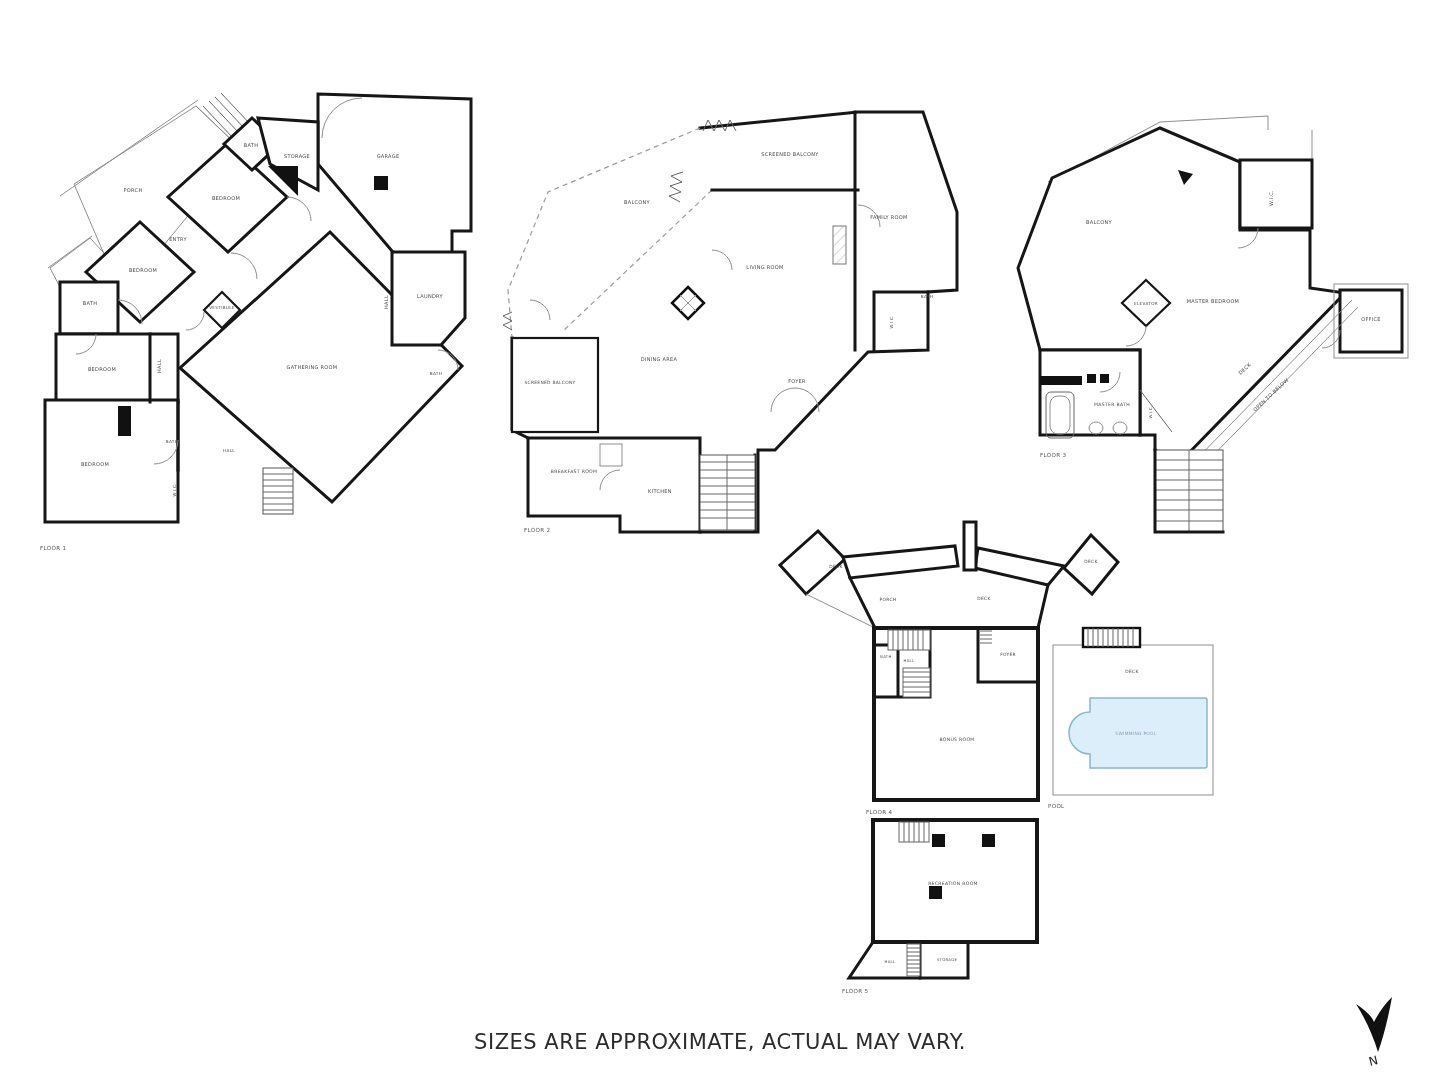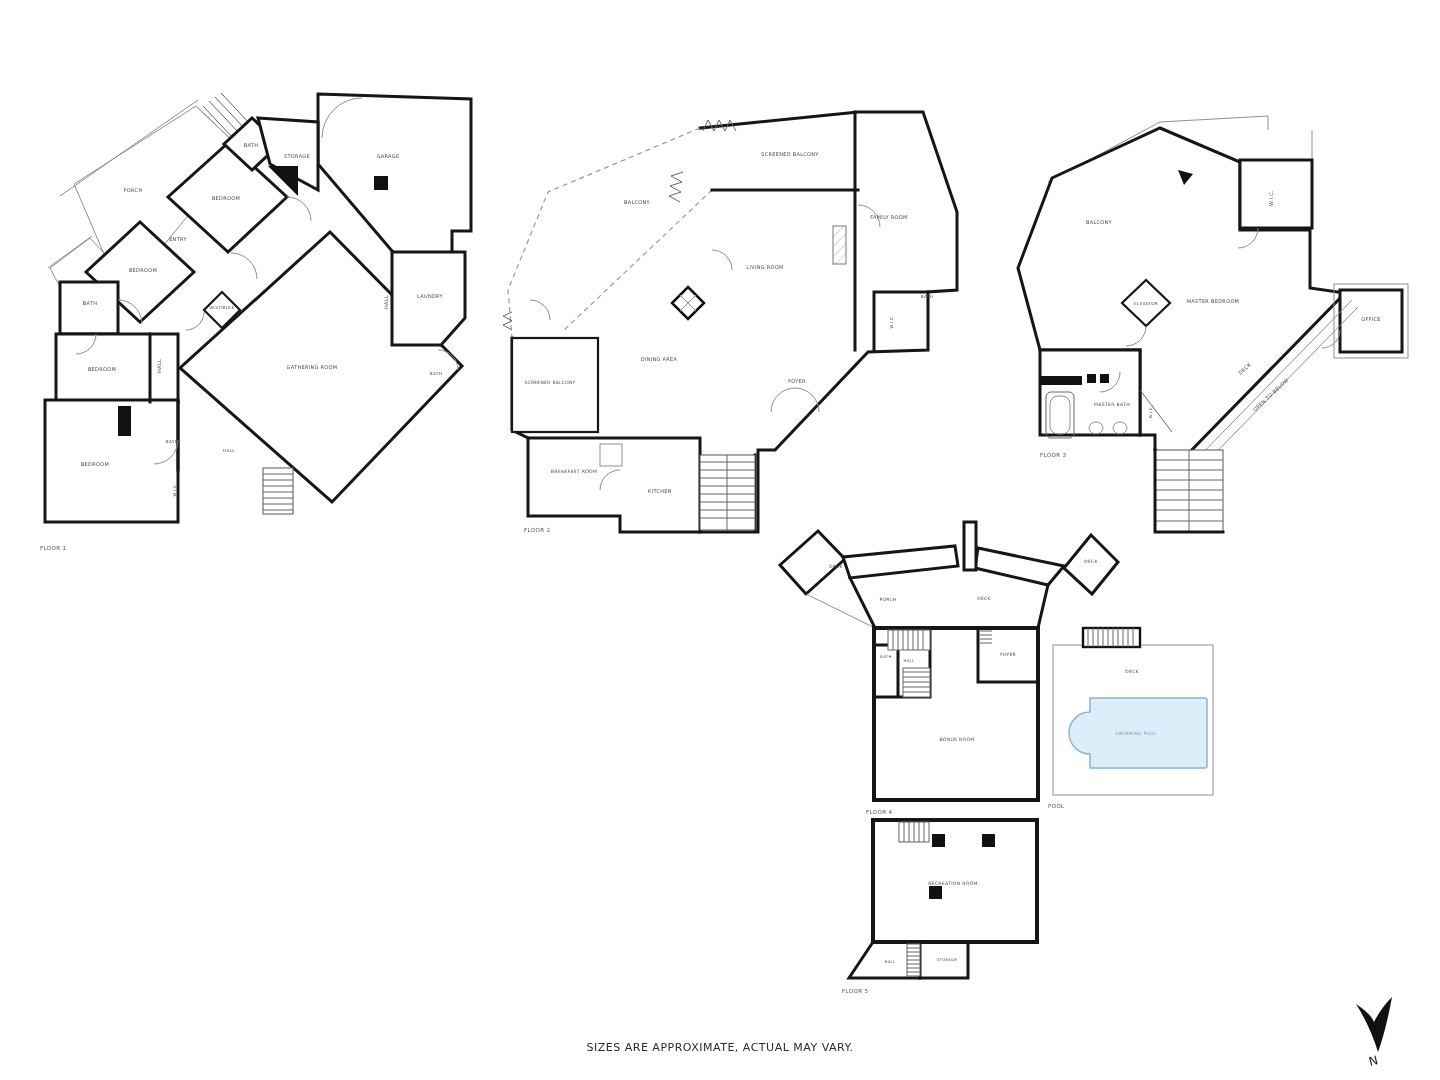--- a/index.html
+++ b/index.html
@@ -9,21 +9,21 @@
   .wall{stroke:#161616;stroke-width:3;fill:none;stroke-linecap:square;stroke-linejoin:miter;}
   .wall4{stroke:#161616;stroke-width:4;fill:#ffffff;}
   .room{stroke:#161616;stroke-width:3;fill:#ffffff;}
   .room2{stroke:#161616;stroke-width:2.2;fill:#ffffff;}
   .thin{stroke:#8f8f8f;stroke-width:1;fill:none;}
   .thin2{stroke:#666666;stroke-width:1;fill:none;}
   .dash{stroke:#9a9a9a;stroke-width:1.2;fill:none;stroke-dasharray:5 4;}
   .blk{fill:#111111;stroke:none;}
   #labels text{font-family:"DejaVu Sans",sans-serif;letter-spacing:.3px;}
   .disclaimer{position:absolute;left:0;right:0;bottom:26px;text-align:center;
-              font-size:11px;letter-spacing:.5px;color:#2b2b2b;
+              font-size:21px;letter-spacing:.5px;color:#2b2b2b;
               font-family:"DejaVu Sans",sans-serif;}
 </style>
 </head>
 <body>
 
 <div id="stage">
 <svg id="plan-svg" width="1440" height="1080" viewBox="0 0 1440 1080" xmlns="http://www.w3.org/2000/svg">
   <defs>
     <pattern id="hatch" width="7" height="7" patternUnits="userSpaceOnUse" patternTransform="rotate(45)">
       <line x1="0" y1="0" x2="0" y2="7" stroke="#b5b5b5" stroke-width="1.1"></line>

